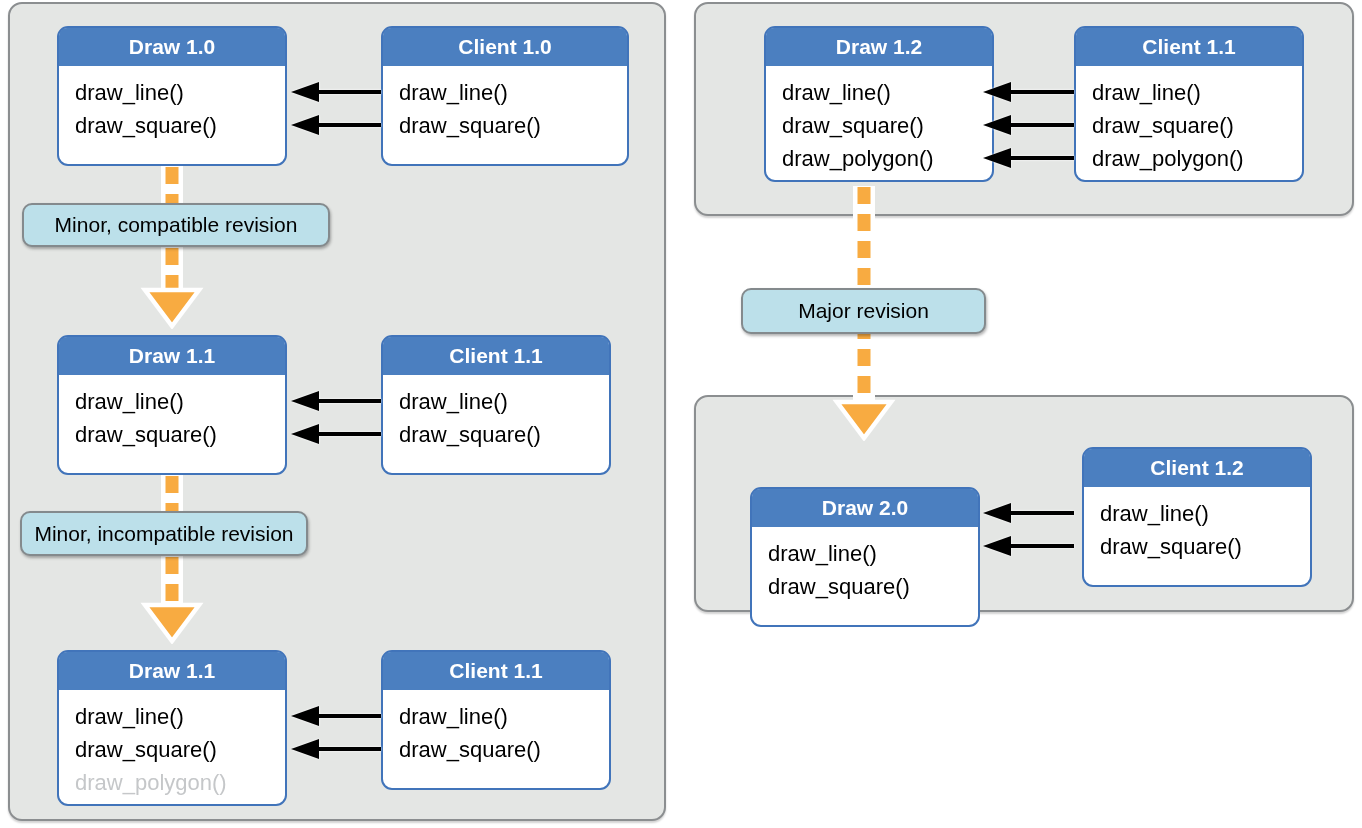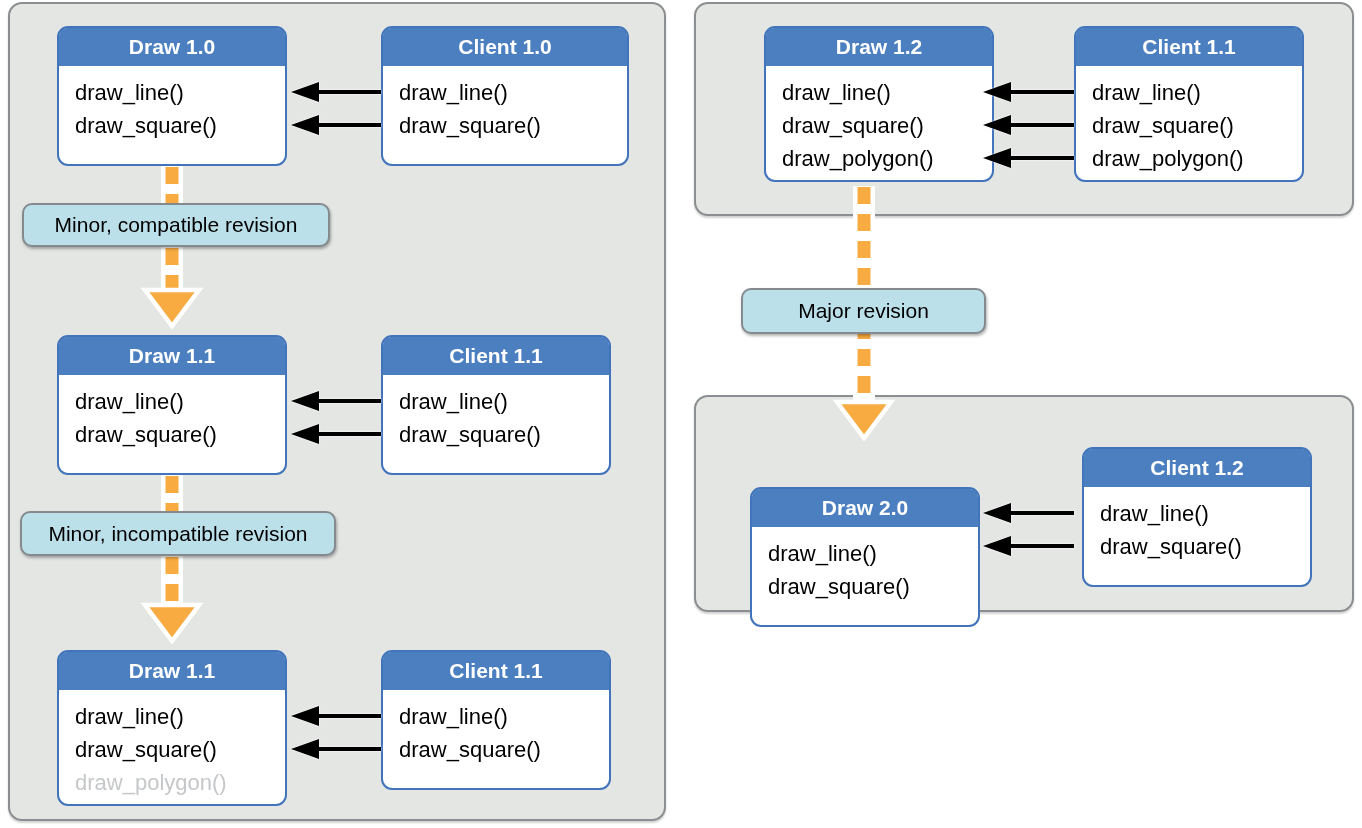--- a/index.html
+++ b/index.html
@@ -73,21 +73,21 @@
 
   
   .revlabel {
     position:absolute; z-index:5;
     background:#bce0ea; border:2px solid #848a8d; border-radius:10px;
     text-align:center; color:#000000; font-size:21px;
     box-shadow:1px 2px 3px rgba(0,0,0,0.30);
     display:flex; align-items:center; justify-content:center;
   }
   .rl0 { left:22px;  top:203px; width:308px; height:44px; }
-  .rl1 { left:20px;  top:511px; width:316px; height:45px; }
+  .rl1 { left:20px;  top:511px; width:288px; height:45px; }
   .rl2 { left:741px; top:288px; width:245px; height:46px; }
 </style>
 </head>
 <body>
 
 <div class="canvas">
 
   <div class="panel panel-left"></div>
   <div class="panel panel-rt"></div>
   <div class="panel panel-rb"></div>

